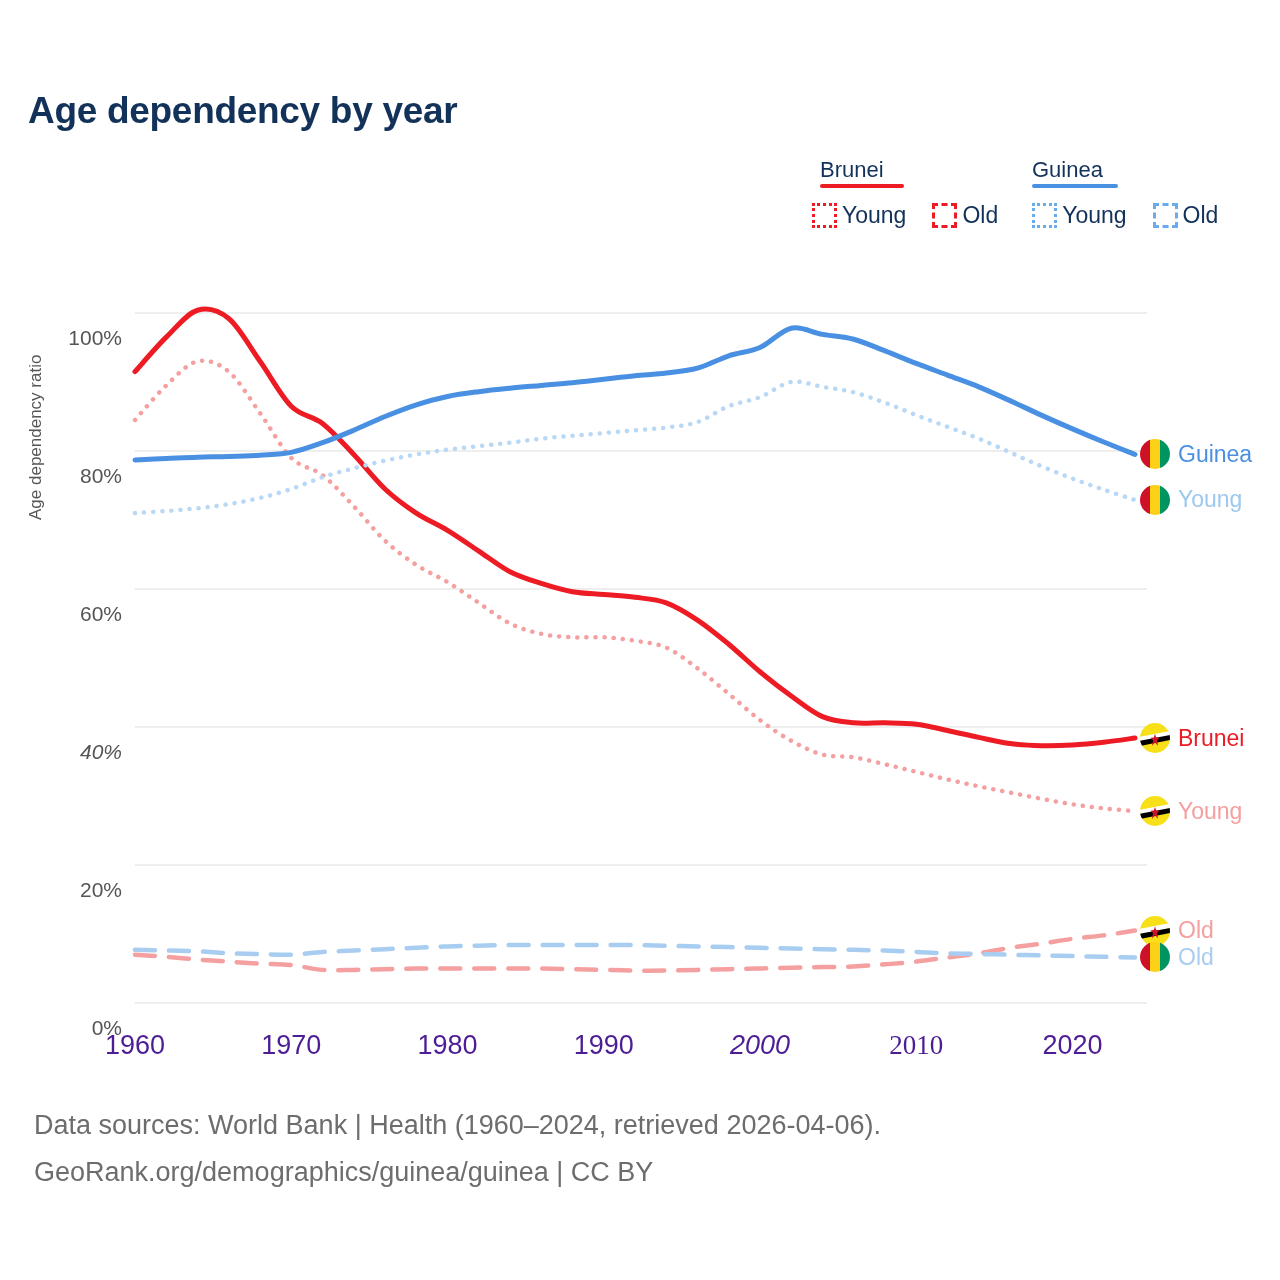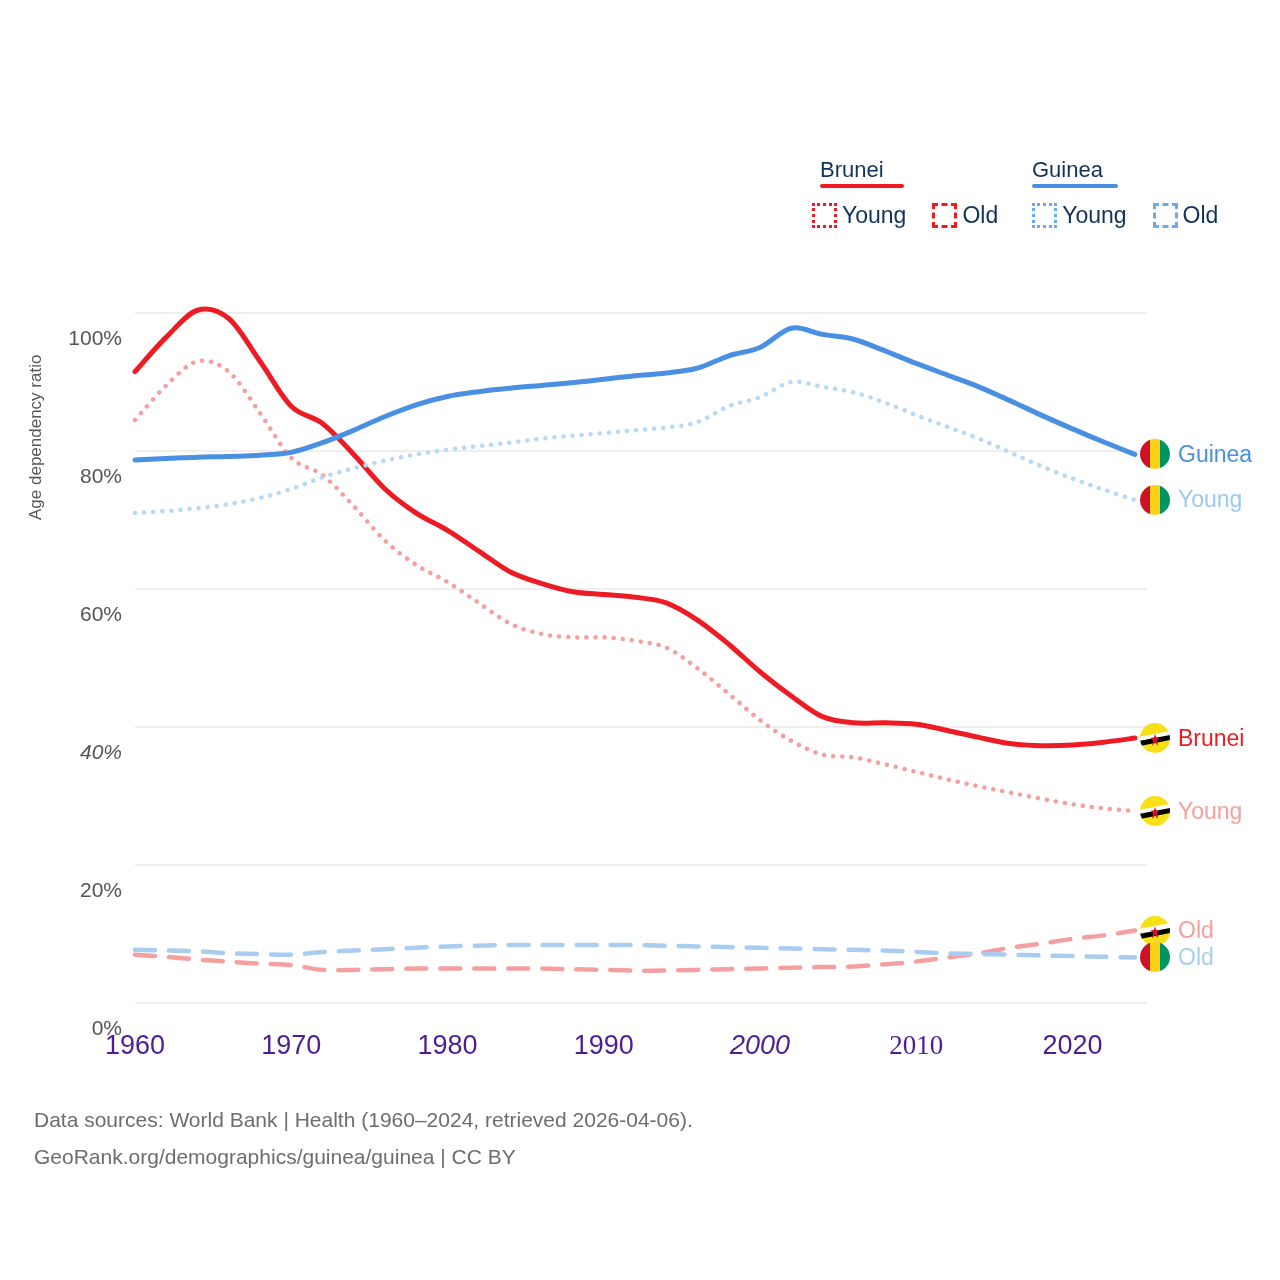--- a/index.html
+++ b/index.html
@@ -65,30 +65,31 @@
   .endlabel .txt{font-size:23px;white-space:nowrap;}
   .flag{width:30px;height:30px;border-radius:50%;overflow:hidden;position:relative;flex:0 0 auto;}
   .flag-guinea{background:linear-gradient(to right,#ce1126 0 33.33%,#fcd116 33.33% 66.66%,#009460 66.66% 100%);}
   .flag-brunei{background:#f7e017;}
   .flag-brunei .stripe-w{position:absolute;left:-12%;top:36%;width:124%;height:17%;background:#ffffff;transform:rotate(-11deg);}
   .flag-brunei .stripe-b{position:absolute;left:-12%;top:50%;width:124%;height:15%;background:#000000;transform:rotate(-11deg);}
   .flag-brunei .emblem{position:absolute;left:34%;top:36%;width:32%;height:40%;background:#cf1126;
      clip-path:polygon(50% 0%,62% 30%,95% 32%,70% 55%,82% 100%,50% 72%,18% 100%,30% 55%,5% 32%,38% 30%);}
 
   
-  .footer{position:absolute;left:34px;top:1102px;font-size:21px;color:#6d6d6d;line-height:1.75;}
+  .footer{position:absolute;left:34px;top:1102px;font-size:27px;color:#6d6d6d;line-height:1.75;}
 
   svg{position:absolute;left:0;top:0;}
   .gridline{stroke:#e9e9e9;stroke-width:1.5;}
 </style>
 </head>
 <body>
 
 <div class="page">
 
+  <div class="chart-title">Age dependency by year</div>
 
   <div class="legend">
     <div class="legend-countries">
       <div class="legend-country">
         <div class="legend-country-name">Brunei</div>
         <div class="legend-rule brunei"></div>
       </div>
       <div class="legend-country">
         <div class="legend-country-name">Guinea</div>
         <div class="legend-rule guinea"></div>

